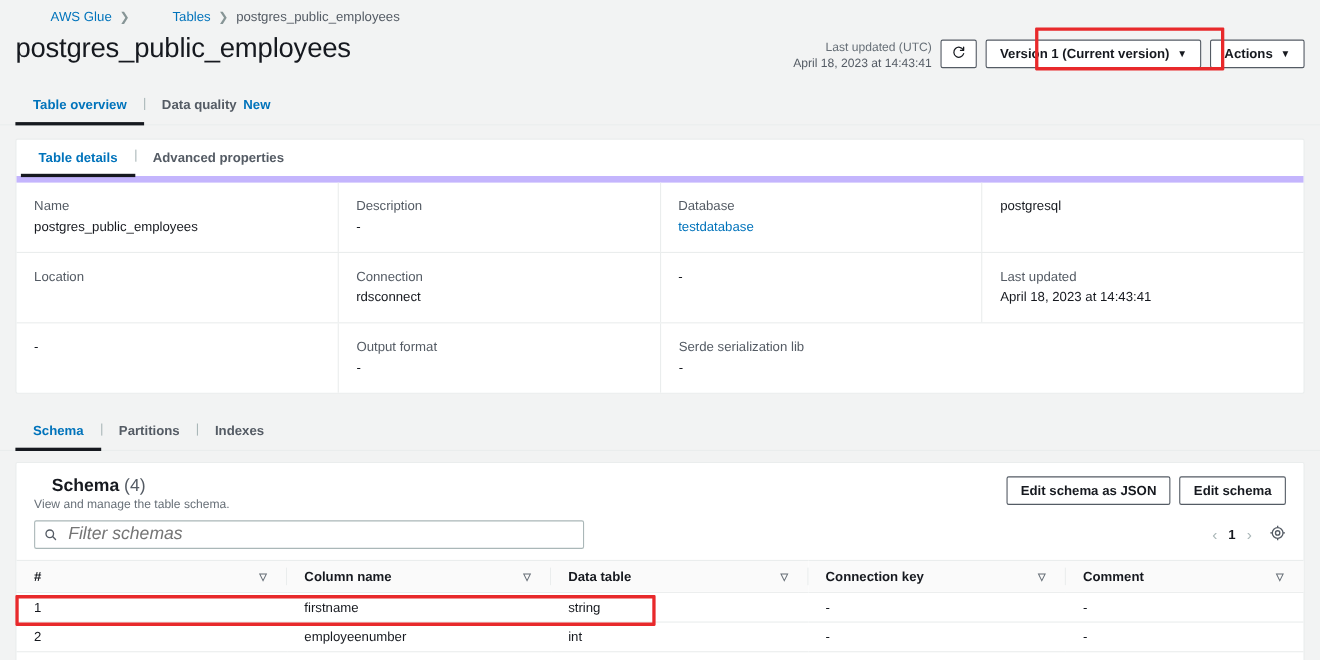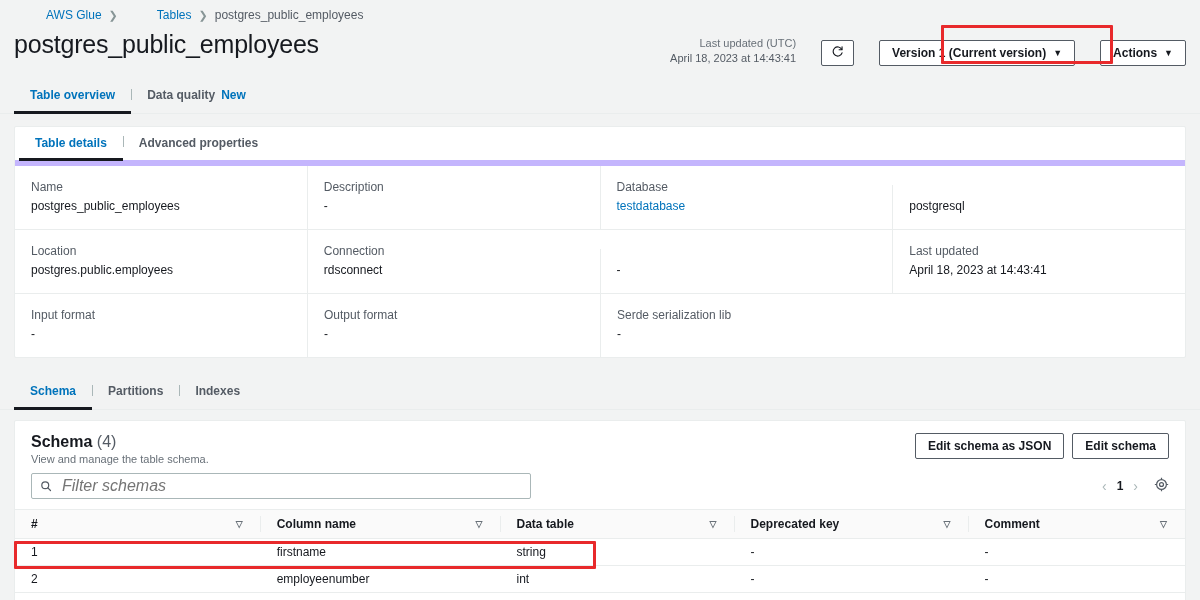--- a/index.html
+++ b/index.html
@@ -27,21 +27,21 @@
   
   .page-header {
     display: flex; align-items: flex-start;
     justify-content: space-between;
     padding: 6px 14px 0 14px;
   }
   .page-title {
     font-size: 25px; font-weight: 400; letter-spacing: -0.2px;
     color: #16191f; margin: 0; padding-top: 2px;
   }
-  .header-actions { display: flex; align-items: flex-end; gap: 25px; padding-top: 8px; }
+  .header-actions { display: flex; align-items: flex-start; gap: 8px; padding-top: 8px; }
   .last-updated { text-align: right; line-height: 1.35; color: #545b64; font-size: 11px; }
   .last-updated .lu-label { color: #687078; }
 
   .btn {
     background: #fff; border: 1px solid #545b64; border-radius: 2px;
     color: #16191f; font-size: 12px; font-weight: bold;
     padding: 5px 12px; cursor: pointer; white-space: nowrap;
     font-family: "Liberation Sans", sans-serif;
     display: inline-flex; align-items: center; gap: 7px;
   }
@@ -79,21 +79,21 @@
     margin: 0 14px;
   }
   .card-tabs {
     display: flex; border-bottom: 6px solid #c4b5fd; padding: 0 4px;
   }
   .card-tabs .tab { padding: 9px 16px 8px 16px; }
   .card-tabs .tab.active { border-bottom-color: #16191f; }
 
   
   .detail-grid { display: flex; flex-wrap: wrap; padding: 0; }
-  .detail-row { display: flex; width: 100%; border-bottom: 1px solid #eaeded; align-items: flex-end; }
+  .detail-row { display: flex; width: 100%; border-bottom: 1px solid #eaeded; }
   .detail-row:last-child { border-bottom: none; }
   .detail-cell {
     flex: 1 1 0; padding: 14px 16px 16px 16px;
     border-left: 1px solid #eaeded; min-width: 0;
   }
   .detail-cell:first-child { border-left: none; }
   .detail-cell.empty { border-left: none; }
   .detail-label { color: #545b64; font-size: 12px; margin-bottom: 5px; }
   .detail-value { color: #16191f; font-size: 12px; word-break: break-word; }
   .detail-value.link { color: #0073bb; cursor: pointer; }
@@ -102,21 +102,21 @@
   .tabs-section {
     display: flex; padding: 0 14px; margin-top: 18px;
     border-bottom: 1px solid #eaeded;
   }
 
   
   .schema-head {
     display: flex; justify-content: space-between; align-items: flex-start;
     padding: 12px 16px 0 16px;
   }
-  .schema-title { font-size: 16px; font-weight: bold; color: #16191f; }
+  .schema-title { font-size: 16px; font-weight: bold; color: #16191f; margin-left: 16px; }
   .schema-title .count { font-weight: normal; color: #545b64; }
   .schema-sub { font-size: 11px; color: #687078; margin-top: 2px; }
   .schema-btns { display: flex; gap: 8px; }
 
   .filter-row {
     display: flex; align-items: center; justify-content: space-between;
     padding: 8px 16px 10px 16px; gap: 12px;
   }
   .search-box {
     position: relative; width: 500px; height: 26px;
@@ -234,38 +234,36 @@
           <div class="detail-value link">testdatabase</div>
         </div>
         <div class="detail-cell">
           <div class="detail-value">postgresql</div>
         </div>
       </div>
 
       <div class="detail-row">
         <div class="detail-cell">
           <div class="detail-label">Location</div>
-          <div class="detail-value">postgres.public.employees</div>
         </div>
         <div class="detail-cell">
           <div class="detail-label">Connection</div>
           <div class="detail-value">rdsconnect</div>
         </div>
         <div class="detail-cell">
           <div class="detail-value">-</div>
         </div>
         <div class="detail-cell">
           <div class="detail-label">Last updated</div>
           <div class="detail-value">April 18, 2023 at 14:43:41</div>
         </div>
       </div>
 
       <div class="detail-row">
         <div class="detail-cell">
-          <div class="detail-label">Input format</div>
           <div class="detail-value">-</div>
         </div>
         <div class="detail-cell">
           <div class="detail-label">Output format</div>
           <div class="detail-value">-</div>
         </div>
         <div class="detail-cell">
           <div class="detail-label">Serde serialization lib</div>
           <div class="detail-value">-</div>
         </div>
@@ -334,21 +332,21 @@
           </th>
           <th style="width:20.5%">
             <span>Column name</span>
             <span class="sortcaret">▽</span>
           </th>
           <th style="width:20%">
             <span>Data table</span>
             <span class="sortcaret">▽</span>
           </th>
           <th style="width:20%">
-            <span>Deprecated key</span>
+            <span>Connection key</span>
             <span class="sortcaret">▽</span>
           </th>
           <th style="width:18.5%">
             <span>Comment</span>
             <span class="sortcaret">▽</span>
           </th>
         </tr>
       </thead>
       <tbody>
         <tr>

